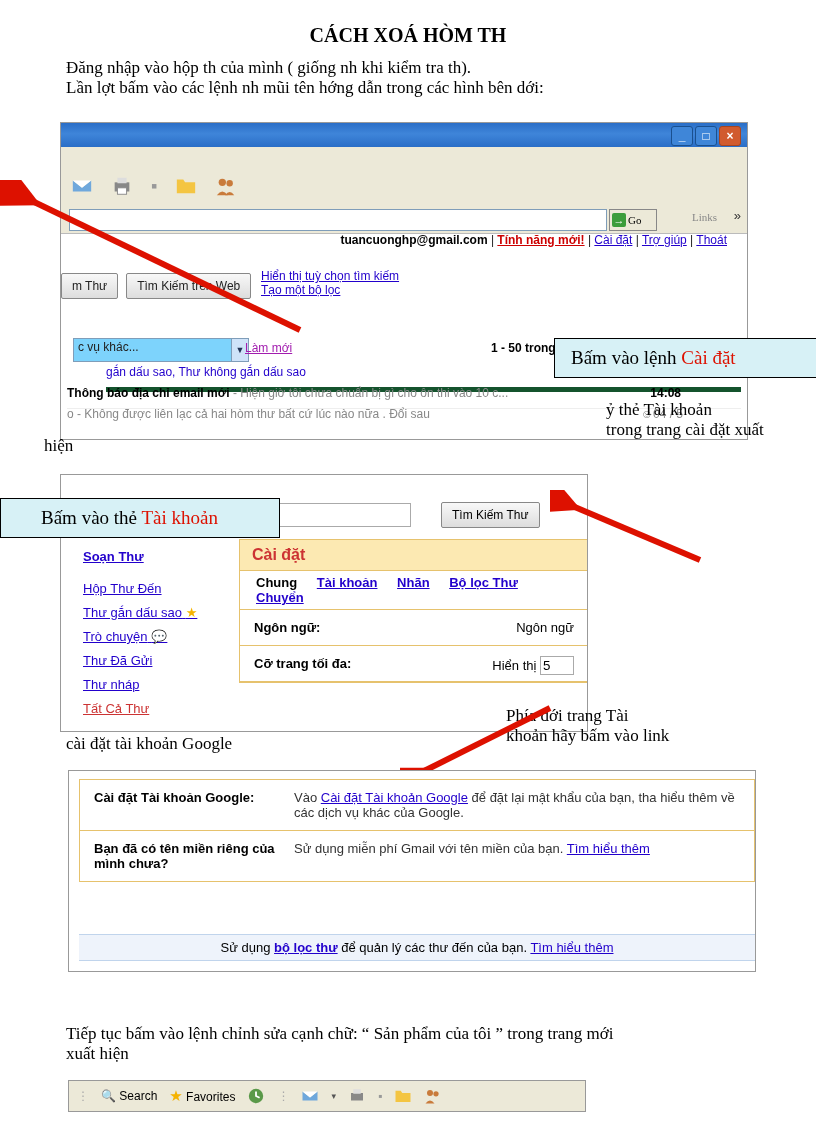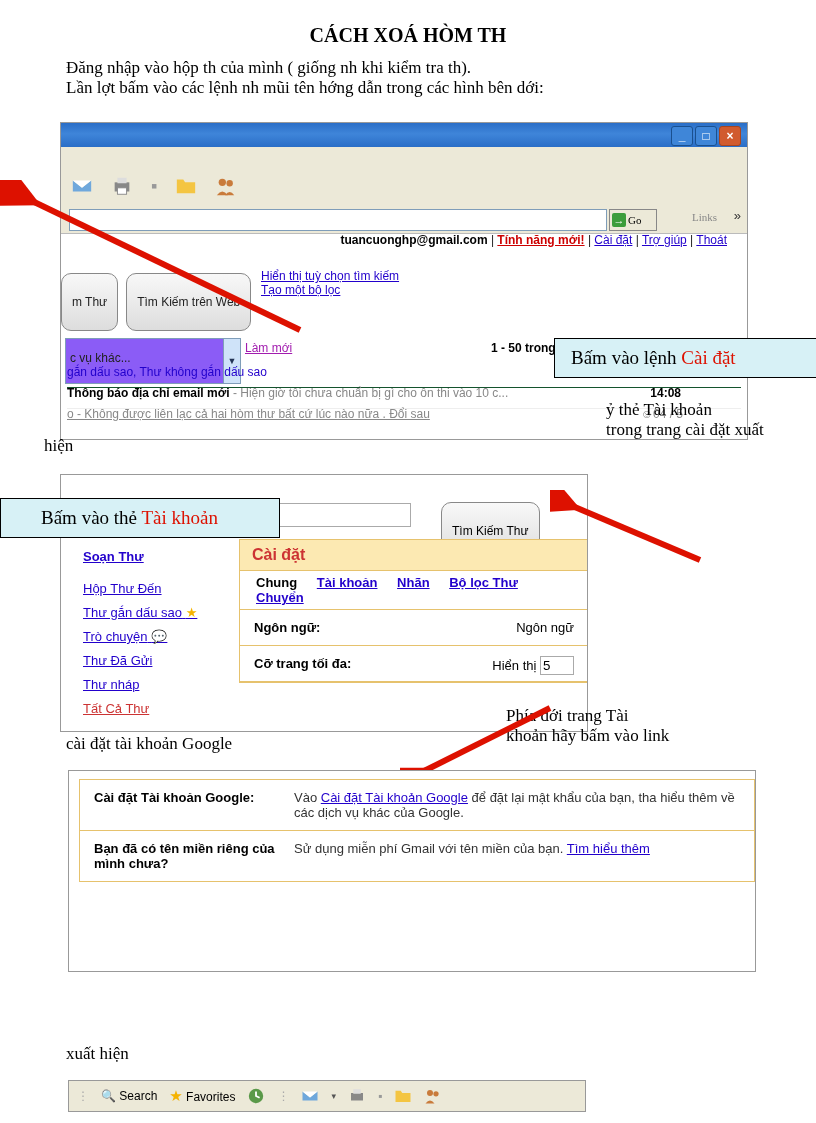--- a/index.html
+++ b/index.html
@@ -24,33 +24,33 @@
   .gobtn { position:absolute; right:90px; top:4px; width:44px; height:20px; background:#ece9d8; border:1px solid #888; font-size:11px; font-family:Tahoma; display:flex; align-items:center; padding-left:2px; gap:2px; }
   .goicon { width:14px; height:14px; background:#3c9d3c; border-radius:2px; color:#fff; font-size:11px; display:flex; align-items:center; justify-content:center; }
   .links { position:absolute; right:30px; top:6px; font-size:11px; font-family:Tahoma; color:#888; }
   .chev { position:absolute; right:6px; top:3px; font-size:13px; color:#333; }
   .gmarea { position:absolute; top:110px; left:0; right:0; background:#fff; font-size:12px; color:#222; }
   .topright { position:absolute; right:20px; top:0; font-size:12px;margin-left:48px; }
   .topright a { color:#20c; text-decoration:underline; }
   .topright .red { color:#c00; font-weight:bold; text-decoration:underline; }
   .topright .plain { color:#000; font-weight:bold; }
   .srchbtns { position:absolute; top:40px; left:0; display:flex; gap:8px; }
-  .btn { background:linear-gradient(to bottom,#f8f8f8,#ddd); border:1px solid #888; border-radius:10px; padding:21px 10px; font-size:12px; font-family:Arial; }
+  .btn { background:linear-gradient(to bottom,#f8f8f8,#ddd); border:1px solid #888; border-radius:2px; padding:5px 10px; font-size:12px; font-family:Arial; }
   .srchlinks { position:absolute; top:36px; left:200px; font-size:12px; line-height:14px; }
   .srchlinks a { color:#20c; text-decoration:underline; display:block; }
-  .combo { position:absolute; top:105px; left:4px; width:166px; height:20px; border:1px solid #7f9db9; background:#8b5cf6; font-size:12px; padding:12px 4px; }
+  .combo { position:absolute; top:105px; left:12px; width:166px; height:20px; border:1px solid #7f9db9; background:#7dd3fc; font-size:12px; padding:1px 4px; }
   .combobtn { position:absolute; right:0; top:0; width:16px; height:100%; background:#cfe3f9; border-left:1px solid #7f9db9; display:flex; align-items:center; justify-content:center; font-size:9px; color:#235; }
   .lammoi { position:absolute; top:108px; left:184px; font-size:12px; color:#a21caf; text-decoration:underline; }
   .count { position:absolute; top:108px; left:430px; font-size:12px; color:#000; }
   .row { position:absolute; left:6px; right:6px; height:20px; font-size:12px; padding:2px 0; }
-  .row1 { top:130px; color:#20c; border-bottom:1px solid #14532d; }
+  .row1 { top:130px; color:#20c; border-bottom:5px solid #14532d;margin-left:39px; }
   .row2 { top:151px; color:#000; font-weight:bold; border-bottom:1px solid #eee; }
   .row2 .grey { color:#888; font-weight:normal; }
   .row2 .time { position:absolute; right:60px; font-weight:bold; }
-  .row3 { top:172px; color:#888;text-decoration:underline; }
+  .row3 { top:172px; color:#888; }
   .row3 .date { position:absolute; right:58px; }
 
   .callout { position:absolute; background:#d7f1f6; border:1px solid #000; padding:8px 16px; font-family:"Times New Roman", serif; font-size:19px; }
   .callout .red { color:#d10; }
   .call1 { left:554px; top:338px; width:278px; }
 
   .arrow { position:absolute; pointer-events:none; }
 
   .midtext { position:absolute; left:606px; top:400px; width:200px; font-size:17px; line-height:20px; }
   .midtext2 { position:absolute; left:44px; top:436px; font-size:17px; }
@@ -262,24 +262,27 @@
     <div class="s3panel">
       <div class="s3row">
         <div class="s3label">Cài đặt Tài khoản Google:</div>
         <div class="s3val"><span>Vào </span><a href="#">Cài đặt Tài khoản Google</a><span> để đặt lại mật khẩu của bạn, tha hiểu thêm về các dịch vụ khác của Google.</span></div>
       </div>
       <div class="s3row">
         <div class="s3label">Bạn đã có tên miền riêng của mình chưa?</div>
         <div class="s3val"><span>Sử dụng miễn phí Gmail với tên miền của bạn. </span><a href="#">Tìm hiểu thêm</a></div>
       </div>
     </div>
+    <div class="s3foot">
+      <span>Sử dụng </span><a href="#"><b>bộ lọc thư</b></a><span> để quản lý các thư đến của bạn.   </span><a href="#">Tìm hiểu thêm</a>
+    </div>
   </div>
 
   <div class="lasttext">
-    <br><span>xuất hiện</span>
+    <span>Tiếp tục bấm vào lệnh chỉnh sửa cạnh chữ:  “ Sản phẩm của tôi ” trong trang mới</span><br><span>xuất hiện</span>
   </div>
 
   <div class="shot4">
     <span class="handle">⋮</span>
     <span>🔍 <span>Search</span></span>
     <span><span class="star4">★</span> <span>Favorites</span></span>
     <svg width="18" height="18" viewBox="0 0 20 20">
         <circle cx="10" cy="10" r="8" fill="#5a9949"></circle>
         <path d="M10 5 L10 10 L14 12" stroke="#fff" stroke-width="2" fill="none"></path>
       </svg>

